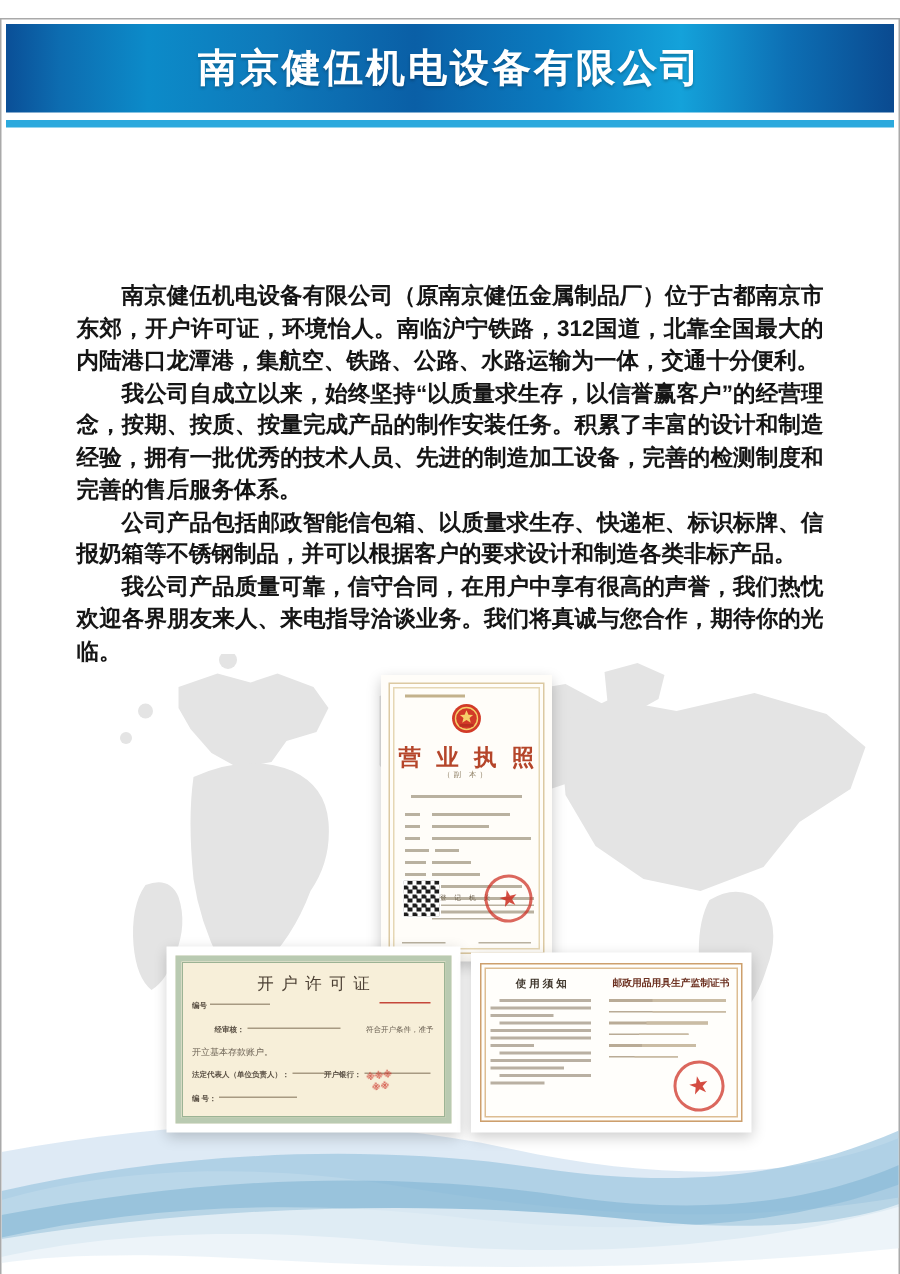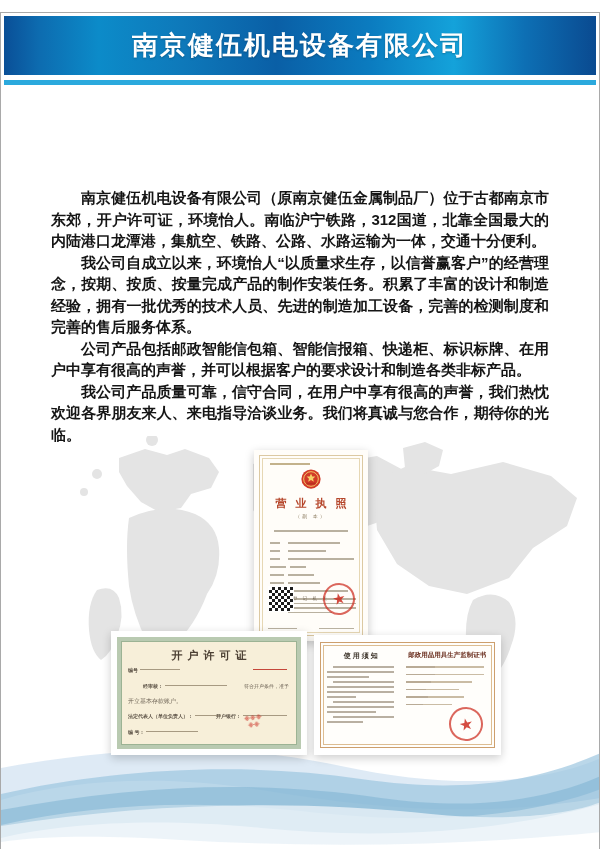--- a/index.html
+++ b/index.html
@@ -42,21 +42,21 @@
   .license-paper{
     position:relative;width:100%;height:100%;
     border:1px solid #dcc9a2;box-shadow:inset 0 0 0 2px #fffdf9,inset 0 0 0 3px #e6d7b4;
     background:#fffdf9;
   }
   .tiny-bar{position:absolute;background:#c3b28c;height:2px;}
   .gray-bar{position:absolute;background:#b9b1a0;height:2px;}
   .emblem{position:absolute;left:50%;top:12px;transform:translateX(-50%);width:22px;height:22px;}
   .license-title{
     position:absolute;top:40px;left:0;width:100%;text-align:center;
-    color:#b5452a;font-weight:bold;font-size:11px;letter-spacing:3px;padding-left:3px;white-space:nowrap;
+    color:#b5452a;font-weight:bold;font-size:15px;letter-spacing:3px;padding-left:3px;white-space:nowrap;
   }
   .license-subtitle{
     position:absolute;top:57px;left:0;width:100%;text-align:center;
     color:#8a7a5e;font-size:5px;letter-spacing:2px;
   }
   .license-issuer{
     position:absolute;bottom:34px;left:50%;transform:translateX(-50%);
     color:#6f6350;font-size:4.5px;letter-spacing:2px;white-space:nowrap;
   }
   .qr-code{
@@ -74,21 +74,21 @@
   .bank-card{
     position:absolute;left:110px;top:618px;width:196px;height:124px;z-index:3;
     background:#fff;box-shadow:0 3px 9px rgba(0,0,0,.2);padding:6px;
   }
   .bank-paper{
     position:relative;width:100%;height:100%;background:#f7efd9;
     border:4px solid #b9cab1;box-shadow:inset 0 0 0 1px #9cb394;
   }
   .bank-title{
     position:absolute;top:7px;left:0;width:100%;text-align:center;
-    color:#4c4034;font-size:11px;font-weight:bold;letter-spacing:5px;padding-left:5px;white-space:nowrap;
+    color:#4c4034;font-size:11px;font-weight:normal;letter-spacing:5px;padding-left:5px;white-space:nowrap;
   }
   .bank-line{position:absolute;font-size:5px;color:#6d6355;white-space:nowrap;}
   .bank-line b{color:#5a5044;}
   .u-bar{display:inline-block;height:1px;background:#a79a82;vertical-align:middle;margin:0 2px;position:relative;top:-1px;}
   .red-num{color:#c5473a;}
   .date-stamp{
     position:absolute;right:26px;bottom:8px;width:34px;height:22px;transform:rotate(-8deg);
     color:rgba(200,40,30,.75);font-size:6px;font-weight:bold;line-height:7px;text-align:center;
     filter:blur(.3px);
   }
@@ -121,22 +121,22 @@
 
 <div class="page">
 
   <div class="header-bar">
     <div class="company-name">南京健伍机电设备有限公司</div>
   </div>
   <div class="accent-stripe"></div>
 
   <div class="intro-text">
     <p>南京健伍机电设备有限公司（原南京健伍金属制品厂）位于古都南京市东郊，开户许可证，环境怡人。南临沪宁铁路，312国道，北靠全国最大的内陆港口龙潭港，集航空、铁路、公路、水路运输为一体，交通十分便利。</p>
-    <p>我公司自成立以来，环境怡人“以质量求生存，以信誉赢客户”的经营理念，按期、按质、按量完成产品的制作安装任务。积累了丰富的设计和制造经验，拥有一批优秀的技术人员、先进的制造加工设备，完善的检测制度和完善的售后服务体系。</p>
-    <p>公司产品包括邮政智能信包箱、智能信报箱、快递柜、标识标牌、在用户中享有很高的声誉，并可以根据客户的要求设计和制造各类非标产品。</p>
+    <p>我公司自成立以来，始终坚持“以质量求生存，以信誉赢客户”的经营理念，按期、按质、按量完成产品的制作安装任务。积累了丰富的设计和制造经验，拥有一批优秀的技术人员、先进的制造加工设备，完善的检测制度和完善的售后服务体系。</p>
+    <p>公司产品包括邮政智能信包箱、以质量求生存、快递柜、标识标牌、信报奶箱等不锈钢制品，并可以根据客户的要求设计和制造各类非标产品。</p>
     <p>我公司产品质量可靠，信守合同，在用户中享有很高的声誉，我们热忱欢迎各界朋友来人、来电指导洽谈业务。我们将真诚与您合作，期待你的光临。</p>
   </div>
 
   <svg class="world-map" viewBox="0 0 600 245" aria-hidden="true">
     <g fill="#e4e4e4">
       <path d="M118,22 l26,-9 22,6 18,-6 24,9 10,14 -8,16 -20,6 -10,14 -22,4 -18,-10 -14,-16 -8,-14 z"></path>
       <circle cx="96" cy="38" r="5"></circle>
         <circle cx="83" cy="56" r="4"></circle>
         <circle cx="151" cy="4" r="6"></circle>
       <path d="M128,82 q36,-16 66,-4 q22,10 24,34 q2,26 -12,46 q-12,32 -34,52 q-16,14 -26,-4 q-14,-28 -18,-56 q-4,-40 0,-68 z"></path>

